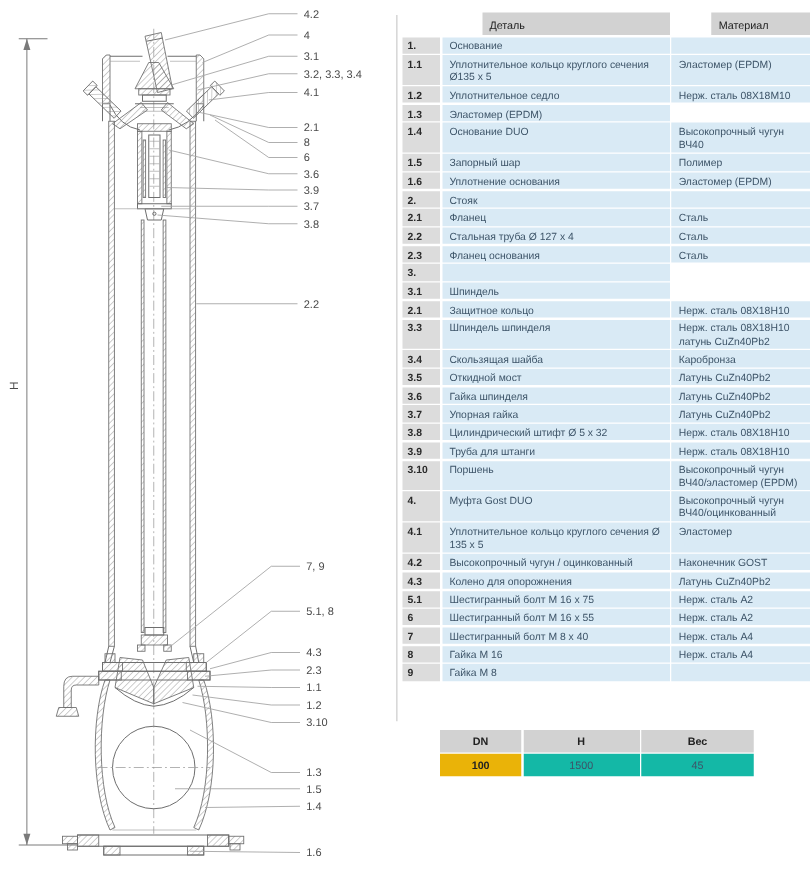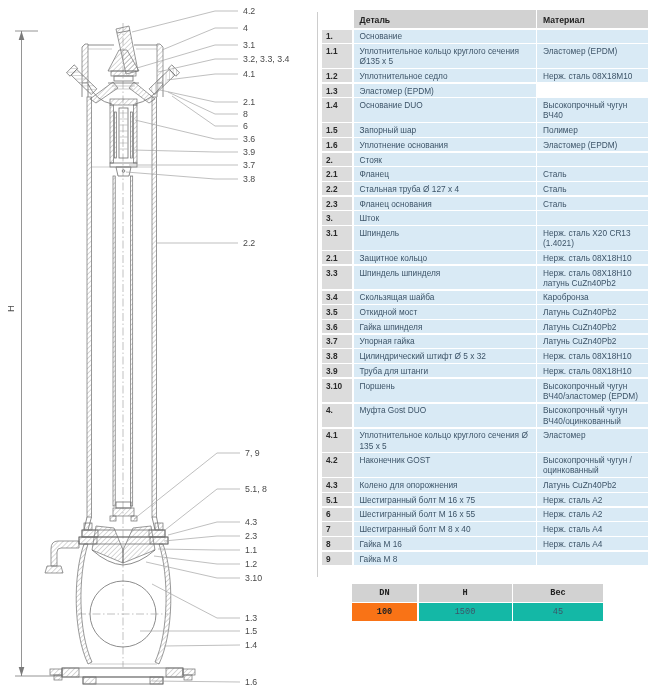--- a/index.html
+++ b/index.html
@@ -18,36 +18,37 @@
   .dim { stroke:#7a7a7a; stroke-width:0.8; fill:none; }
   .dimf { fill:#7a7a7a; stroke:none; }
   .hlab { font-size:9.5px; fill:#4a4a4a; }
   
   .parts-table { position:absolute; left:322px; top:10px; width:326px; }
   .phead, .prow {
     display:grid; grid-template-columns:30px 182px 1fr;
     column-gap:1.5px; margin-bottom:1.5px;
   }
   .phead .cell {
-    background:#d2d2d2; font-weight:bold; font-size:8.6px; color:#222;
+    background:#d2d2d2; font-weight:normal; font-size:8.6px; color:#222;
     padding:4.5px 4px 3.5px 6px;
+    margin-left:32px;
   }
   .phead .cell.empty { background:transparent; }
   .prow .cell {
     font-size:8.3px; line-height:10.2px; color:#3d5468;
     padding:1.8px 4px 1.2px 6px; min-height:10.2px;
   }
   .cell.num { background:#dcdcdc; font-weight:bold; color:#2a2a2a; padding-left:4px; }
   .cell.det, .cell.mat { background:#d9eaf5; }
   
-  .dims-table { position:absolute; left:352px; top:584px; width:291px;font-family:Liberation Mono, monospace; }
+  .dims-table { position:absolute; left:352px; top:584px; width:291px; }
   .drow { display:grid; grid-template-columns:65px 93px 90px; column-gap:1.5px; margin-bottom:1.5px; }
   .drow .cell { text-align:center; font-size:8.6px; padding:4px 0 3.5px; }
   .drow .hd { background:#d2d2d2; font-weight:bold; color:#222; }
-  .drow .dn { background:#f97316; font-weight:bold; color:#222; }
+  .drow .dn { background:#eab308; font-weight:bold; color:#222; }
   .drow .bl { background:#14b8a6; color:#3d5468; }
 </style>
 </head>
 <body>
 
 <svg id="drawing" width="320" height="700" viewBox="0 0 320 700" xmlns="http://www.w3.org/2000/svg">
   <defs>
     <pattern id="h" width="3.5" height="3.5" patternUnits="userSpaceOnUse" patternTransform="rotate(45)">
       <line x1="0" y1="0" x2="0" y2="3.5" stroke="#8f8f8f" stroke-width="0.7"></line>
     </pattern>
@@ -297,27 +298,25 @@
         <div class="cell det">Стальная труба Ø 127 x 4</div>
         <div class="cell mat">Сталь</div>
       </div>
       <div class="prow">
         <div class="cell num">2.3</div>
         <div class="cell det">Фланец основания</div>
         <div class="cell mat">Сталь</div>
       </div>
       <div class="prow">
         <div class="cell num">3.</div>
-        <div class="cell det">Шток</div>
         <div class="cell mat"></div>
       </div>
       <div class="prow">
         <div class="cell num">3.1</div>
         <div class="cell det">Шпиндель</div>
-        <div class="cell mat">Нерж. сталь X20 CR13 (1.4021)</div>
       </div>
       <div class="prow">
         <div class="cell num">2.1</div>
         <div class="cell det">Защитное кольцо</div>
         <div class="cell mat">Нерж. сталь 08Х18Н10</div>
       </div>
       <div class="prow">
         <div class="cell num">3.3</div>
         <div class="cell det">Шпиндель шпинделя</div>
         <div class="cell mat">Нерж. сталь 08Х18Н10 латунь CuZn40Pb2</div>
@@ -362,22 +361,22 @@
         <div class="cell det">Муфта Gost DUO</div>
         <div class="cell mat">Высокопрочный чугун ВЧ40/оцинкованный</div>
       </div>
       <div class="prow">
         <div class="cell num">4.1</div>
         <div class="cell det">Уплотнительное кольцо круглого сечения Ø 135 x 5</div>
         <div class="cell mat">Эластомер</div>
       </div>
       <div class="prow">
         <div class="cell num">4.2</div>
+        <div class="cell mat">Высокопрочный чугун / оцинкованный</div>
         <div class="cell det">Наконечник GOST</div>
-        <div class="cell mat">Высокопрочный чугун / оцинкованный</div>
       </div>
       <div class="prow">
         <div class="cell num">4.3</div>
         <div class="cell det">Колено для опорожнения</div>
         <div class="cell mat">Латунь CuZn40Pb2</div>
       </div>
       <div class="prow">
         <div class="cell num">5.1</div>
         <div class="cell det">Шестигранный болт М 16 x 75</div>
         <div class="cell mat">Нерж. сталь А2</div>

